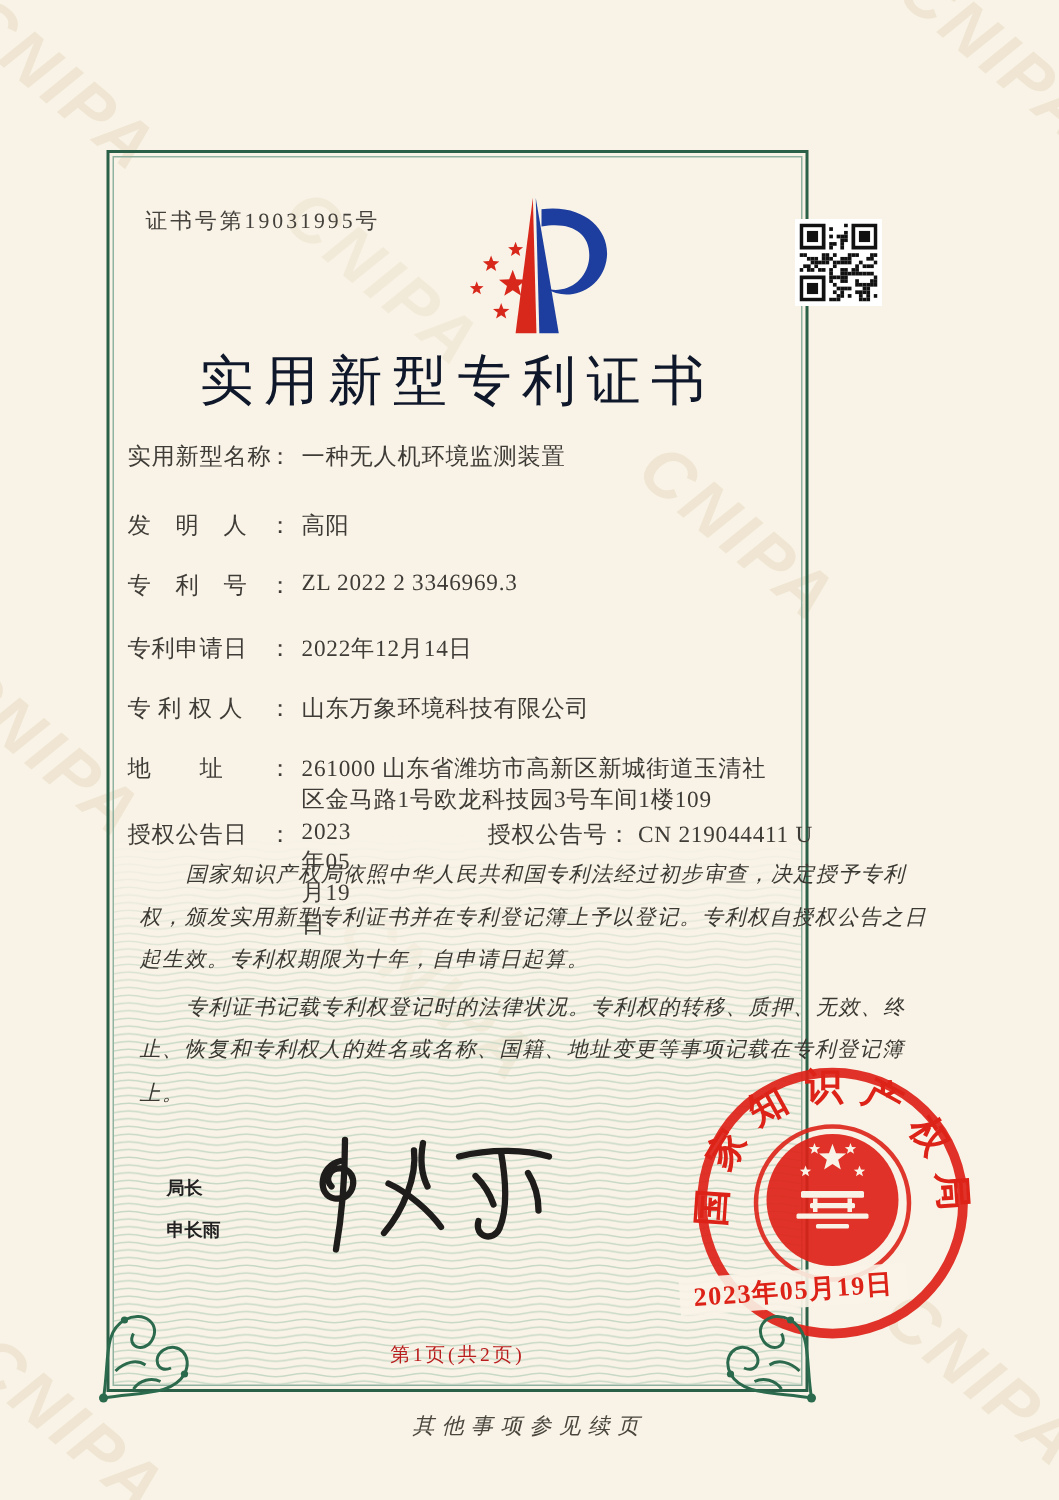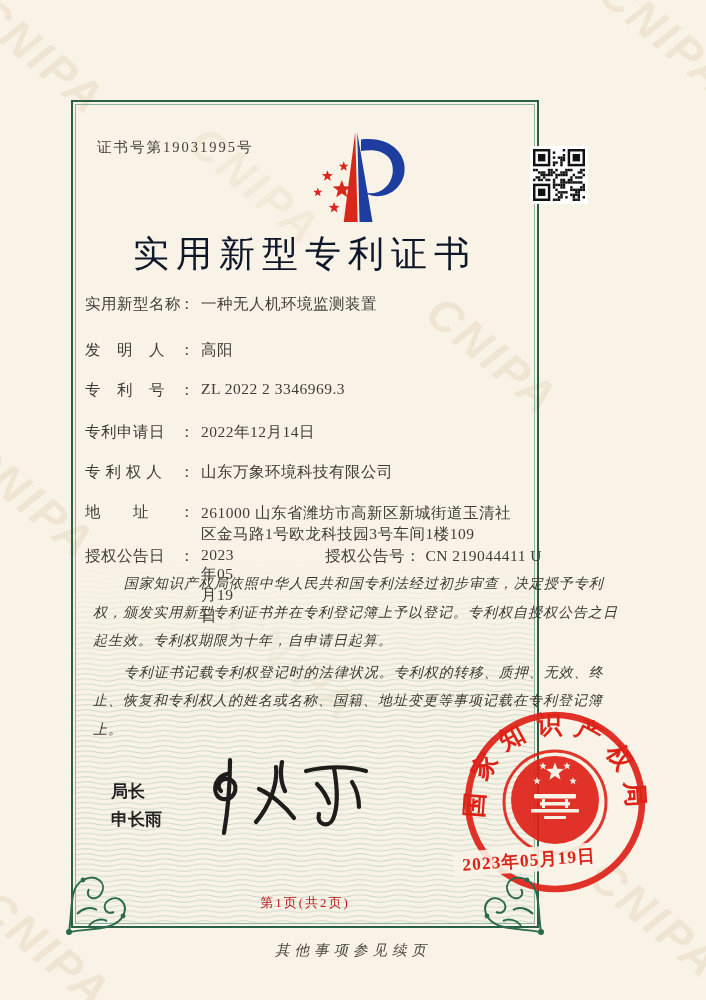--- a/index.html
+++ b/index.html
@@ -71,21 +71,21 @@
   .pair2{margin-left:91px;white-space:nowrap;text-align:right;}
   .paras{
     position:absolute;left:20px;top:468px;width:530px;
     font-size:14px;font-style:italic;line-height:28.5px;
     color:#3a3832;letter-spacing:1px;
   }
   .paras p{text-indent:2.2em;margin-bottom:3px;}
   .signer{
     position:absolute;left:38px;top:676px;
     font-family:"Liberation Sans","DejaVu Sans",sans-serif;
-    font-size:17px;font-weight:700;color:#222;line-height:28px;
+    font-size:12px;font-weight:700;color:#222;line-height:28px;
   }
   .signature{position:absolute;left:123px;top:652px;width:180px;height:84px;}
   .seal{position:absolute;left:376px;top:600px;width:212px;height:196px;overflow:visible;}
   .pageno{
     position:absolute;left:0;right:0;top:792px;text-align:center;
     font-size:13px;color:#b91c1c;letter-spacing:2px;
   }
   .flourish{position:absolute;width:86px;height:86px;z-index:3;}
   .flourish.bl{left:-10px;bottom:-10px;}
   .flourish.br{right:-10px;bottom:-10px;transform:scaleX(-1);}

